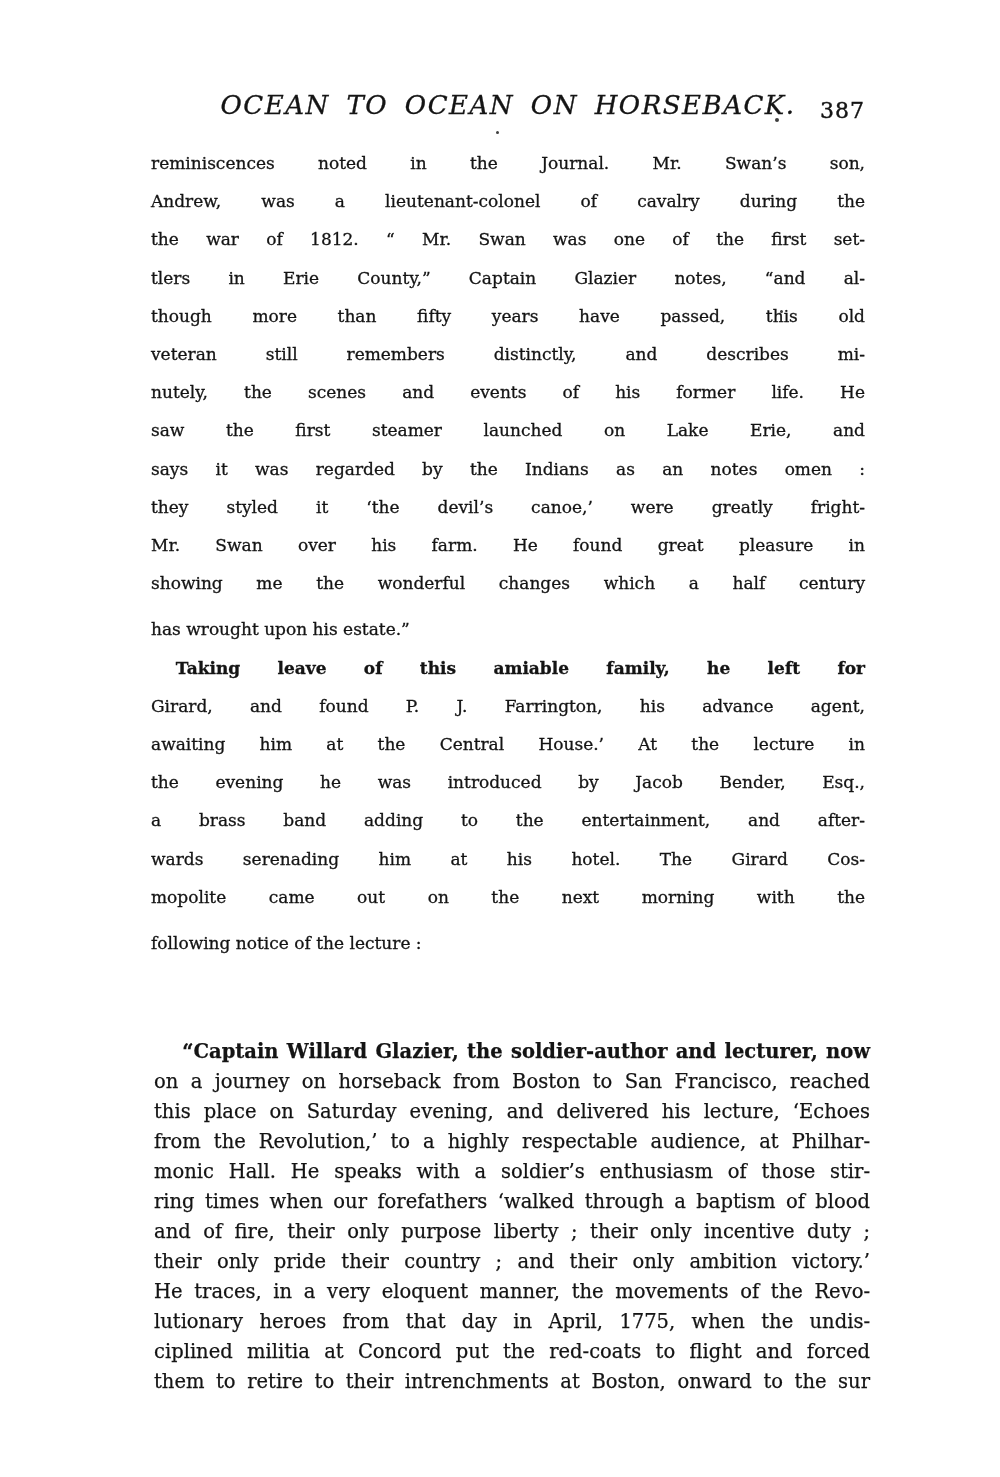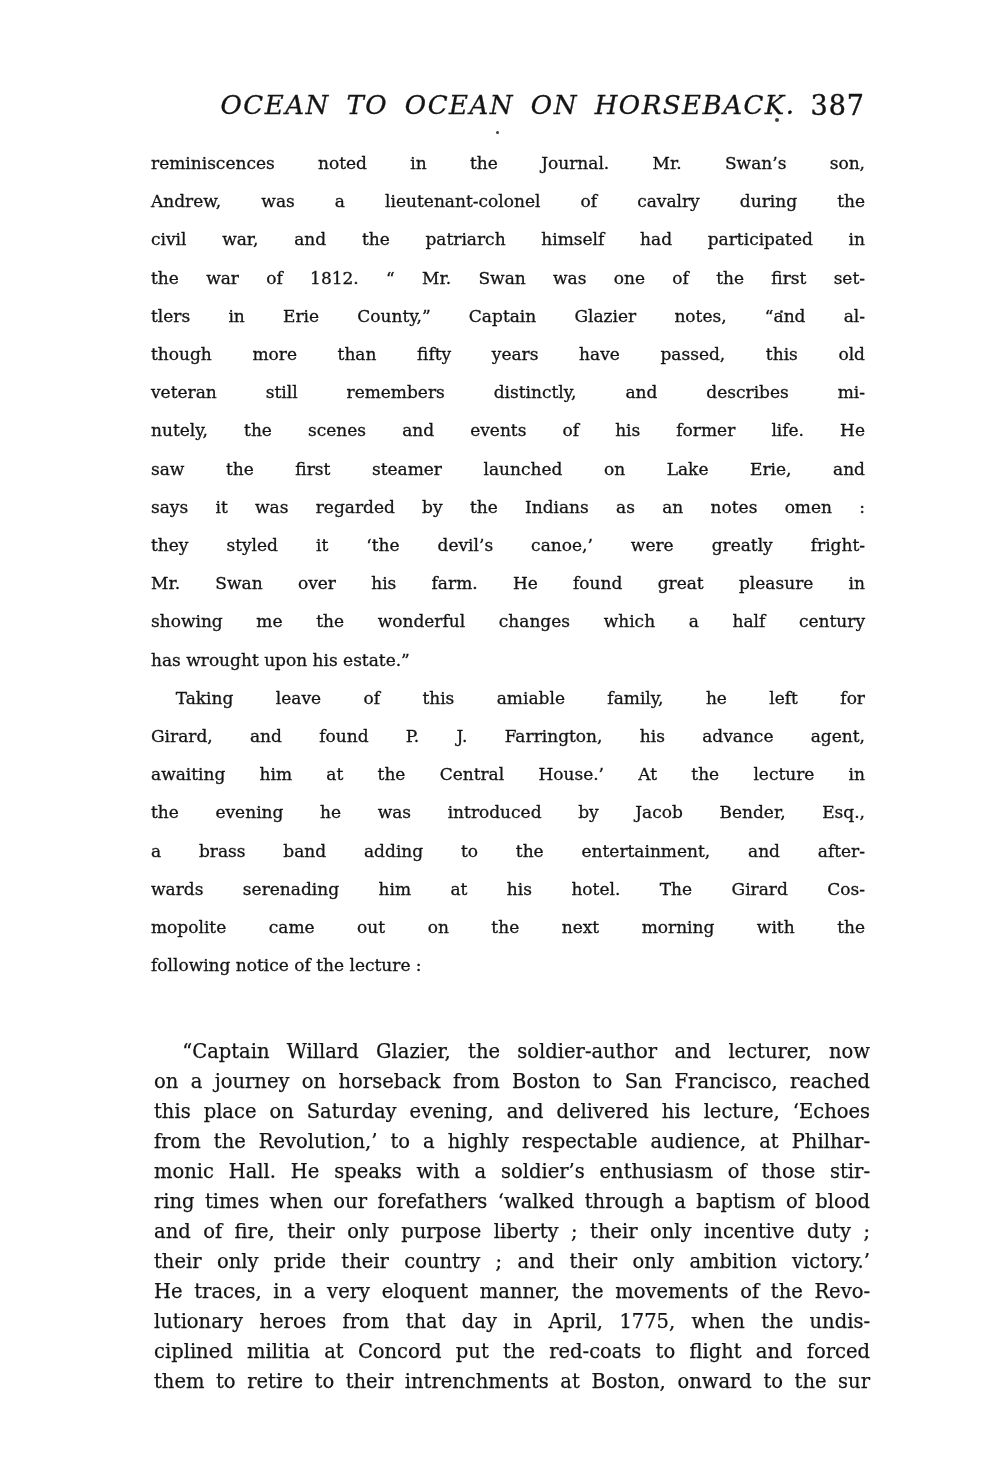--- a/index.html
+++ b/index.html
@@ -23,22 +23,22 @@
     text-align: center;
     font-style: italic;
     font-size: 26px;
     letter-spacing: 1.5px;
     word-spacing: 7px;
     -webkit-text-stroke: 0.3px var(--ink, #141414);
     white-space: nowrap;
   }
   .page-number {
     position: absolute;
-    right: 0; top: 0;
-    font-size: 27px;
+    right: 0; top: 8px;
+    font-size: 22px;
     letter-spacing: 1px;
     margin-left: 24px;
     -webkit-text-stroke: 0.4px var(--ink, #141414);
   }
   
   .body-col {
     position: absolute;
     left: 151px; top: 144px; width: 714px;
     font-size: 17px;
     line-height: 38.2px;
@@ -50,22 +50,22 @@
     left: 154px; top: 1037px; width: 716px;
     font-size: 19.5px;
     line-height: 30px;
     -webkit-text-stroke: 0.25px var(--ink, #141414);
   }
   .line {
     text-align: justify;
     text-align-last: justify;
     white-space: normal;
   }
-  .line.flush { text-align-last: left; }
-  .line.indent { text-indent: 1.45em; }
+  .line.flush { text-align-last: left; margin-top: 8px; }
+  .line.indent { text-indent: 1.45em; font-weight: bold; }
   .it { }
   
   .speck {
     position: absolute;
     background: #1c1c1c;
     border-radius: 50%;
     opacity: 0.85;
   }
   #speck1 { left: 775px; top: 118px; width: 4px; height: 4px; }
   #speck2 { left: 496px; top: 131px; width: 3px; height: 3px; }
@@ -79,21 +79,20 @@
 
   <div class="header">
     <span class="running-title">OCEAN TO OCEAN ON HORSEBACK.</span>
     <span class="page-number">387</span>
   </div>
 
   <div class="body-col">
     <div>
         <div class="line">reminiscences noted in the Journal. Mr. Swan’s son,</div>
         <div class="line">Andrew, was a lieutenant-colonel of cavalry during the</div>
-        <div class="line">civil war, and the patriarch himself had participated in</div>
         <div class="line">the war of 1812. “ Mr. Swan was one of the first set-</div>
         <div class="line">tlers in Erie County,” Captain Glazier notes, “and al-</div>
         <div class="line">though more than fifty years have passed, this old</div>
         <div class="line">veteran still remembers distinctly, and describes mi-</div>
         <div class="line">nutely, the scenes and events of his former life. He</div>
         <div class="line">saw the first steamer launched on Lake Erie, and</div>
         <div class="line">says it was regarded by the Indians as an notes omen :</div>
         <div class="line">they styled it ‘the devil’s canoe,’ were greatly fright-</div>
         <div class="line">Mr. Swan over his farm. He found great pleasure in</div>
         <div class="line">showing me the wonderful changes which a half century</div>

